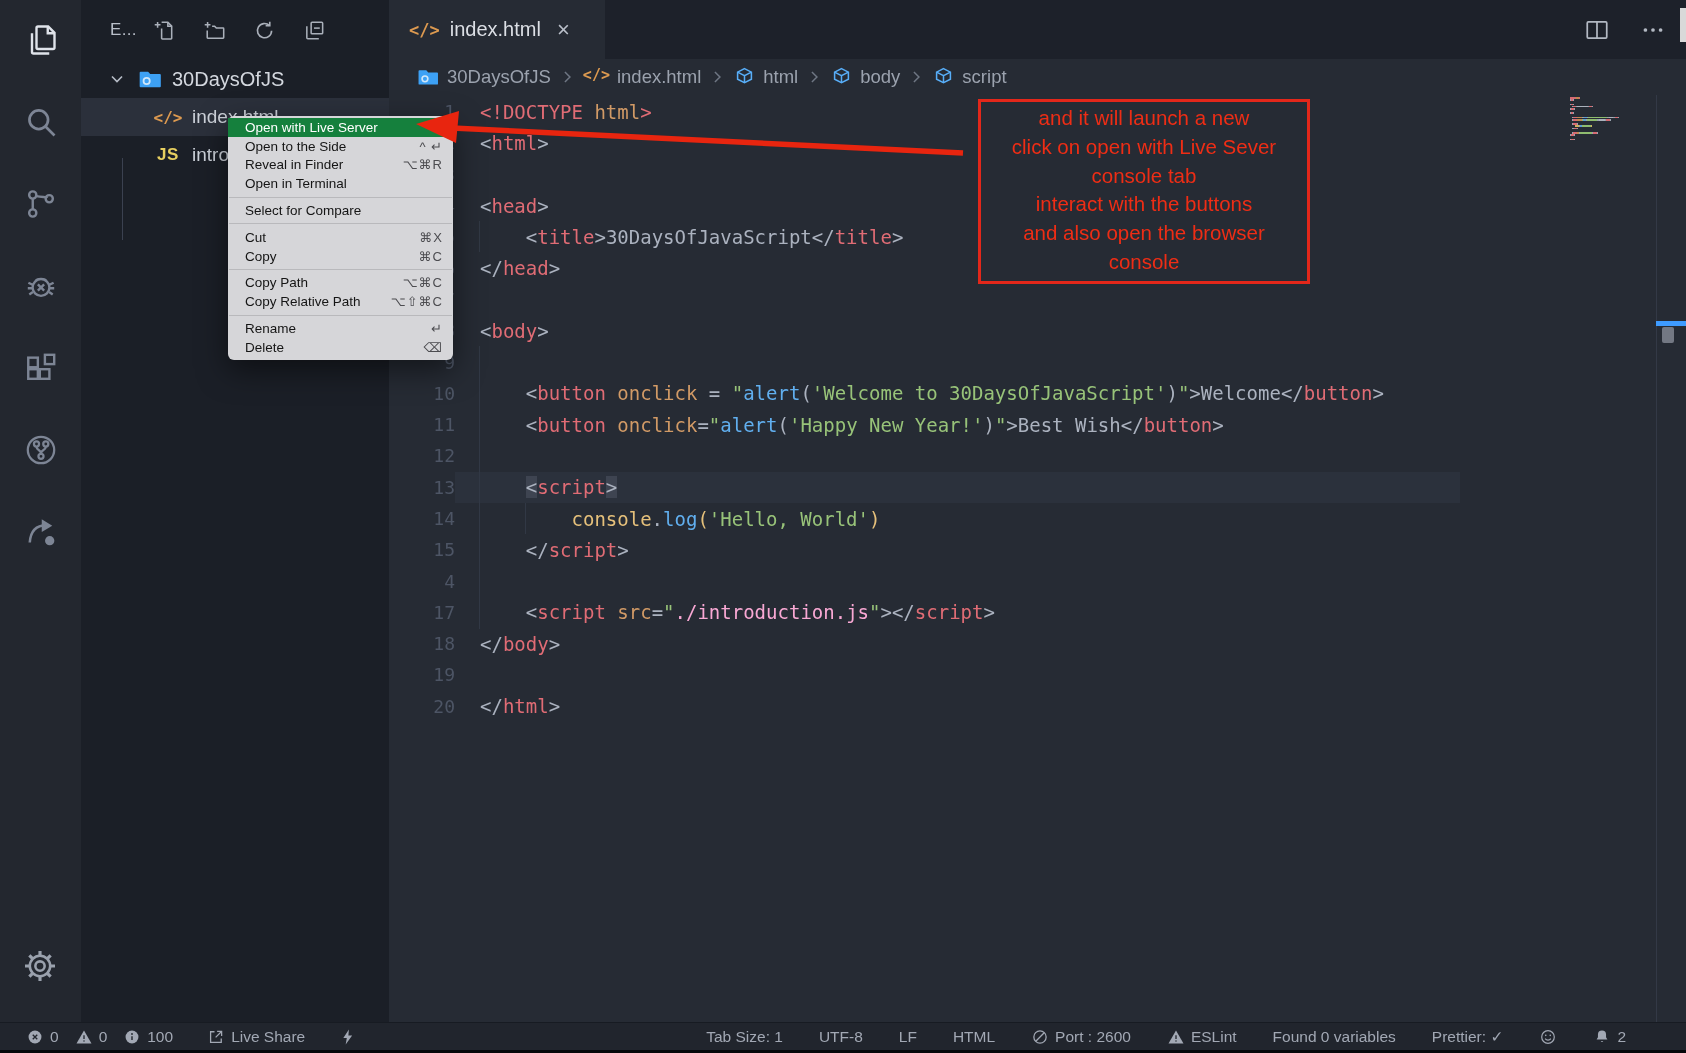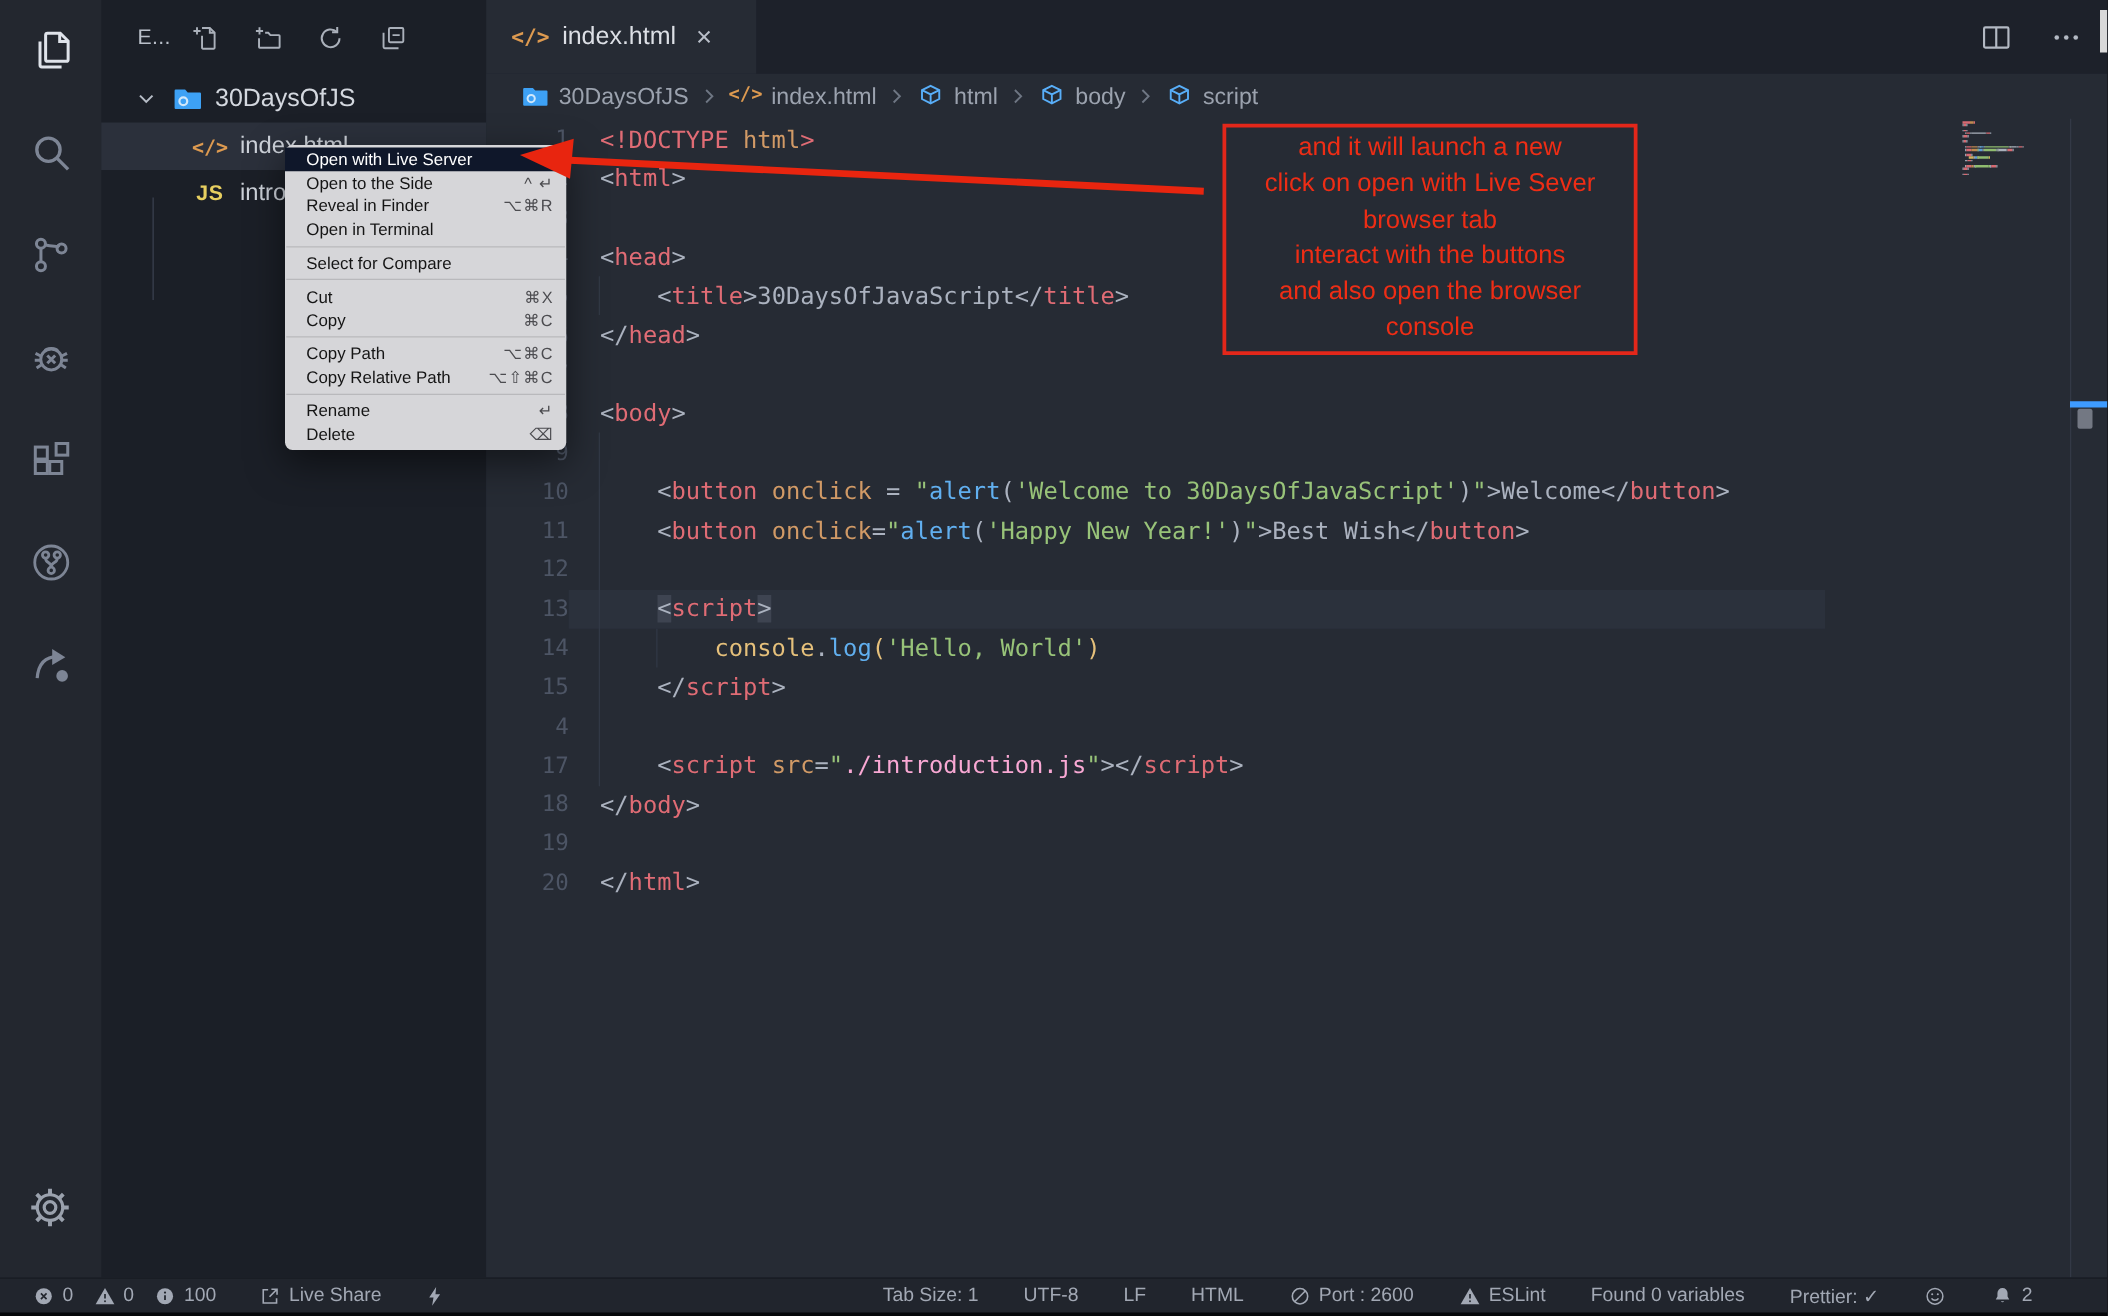--- a/index.html
+++ b/index.html
@@ -81,21 +81,21 @@
   .st-right{margin-left:auto;display:flex;align-items:center;gap:36px;padding-right:60px;}
   .st-item{display:flex;align-items:center;gap:6px;white-space:nowrap;}
   .st-item .ico{width:18px;height:18px;display:inline-block;}
   .st-item svg{width:100%;height:100%;}
   .gapL{margin-left:18px;}
   .bottom-strip{position:absolute;left:0;bottom:0;width:100%;height:3px;background:#05070a;}
   
   .menu{position:absolute;left:228px;top:116px;width:225px;background:#d6d6d9;border-radius:6px;
         box-shadow:0 10px 30px rgba(0,0,0,.5);padding:2px 0 3px 0;z-index:60;font-size:13.5px;color:#151515;}
   .menu-row{height:18.8px;display:flex;align-items:center;padding:0 10px 0 17px;}
-  .menu-row.active{background:#0f172a;color:#fff;}
+  .menu-row.active{background:#15803d;color:#fff;}
   .menu-sc{margin-left:auto;color:#4c4c50;font-size:13px;letter-spacing:1px;}
   .menu-sep{height:1px;background:#b9b9bc;margin:3.5px 1px;}
   
   .note{position:absolute;left:978px;top:99px;width:326px;height:177px;border:3px solid #e3271a;
         z-index:30;text-align:center;color:#ee2d15;font-size:20.5px;line-height:28.8px;padding-top:2px;}
   .arrow-svg{position:absolute;left:0;top:0;z-index:70;pointer-events:none;}
 </style>
 </head>
 <body>
 
@@ -516,21 +516,21 @@
       </div>
       <div class="menu-row">
         <span>Delete</span>
         <span class="menu-sc">⌫</span>
       </div>
     </div>
 
   <div class="note" id="note">
       <div>and it will launch a new</div>
       <div>click on open with Live Sever</div>
-      <div>browser tab</div>
+      <div>console tab</div>
       <div>interact with the buttons</div>
       <div>and also open the browser</div>
       <div>console</div>
     </div>
 
   <svg class="arrow-svg" width="1686" height="1053" viewBox="0 0 1686 1053">
     <line x1="452" y1="128" x2="963" y2="153" stroke="#e8250f" stroke-width="5.5"></line>
     <polygon points="416,124 459,111 456,143" fill="#e8250f"></polygon>
   </svg>
 

